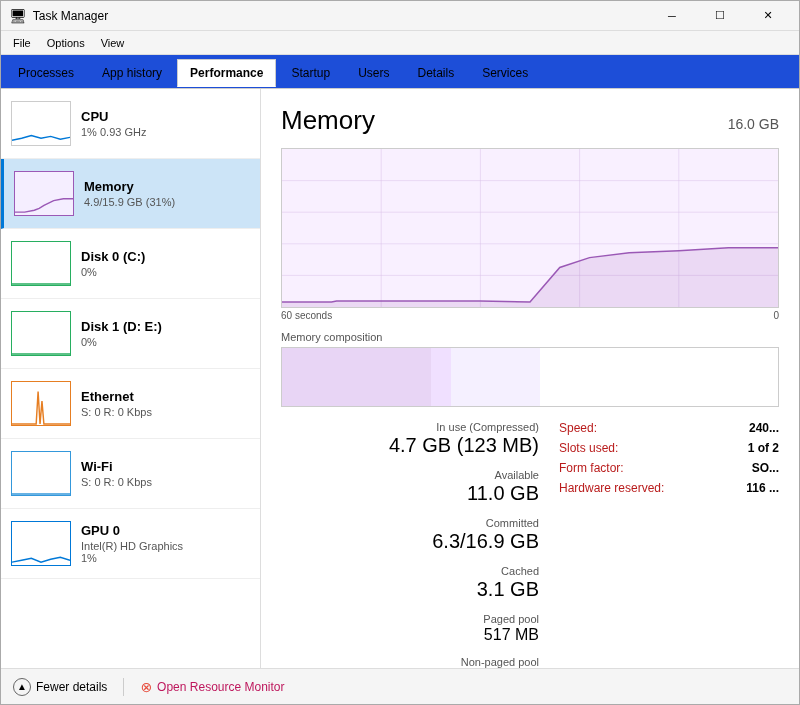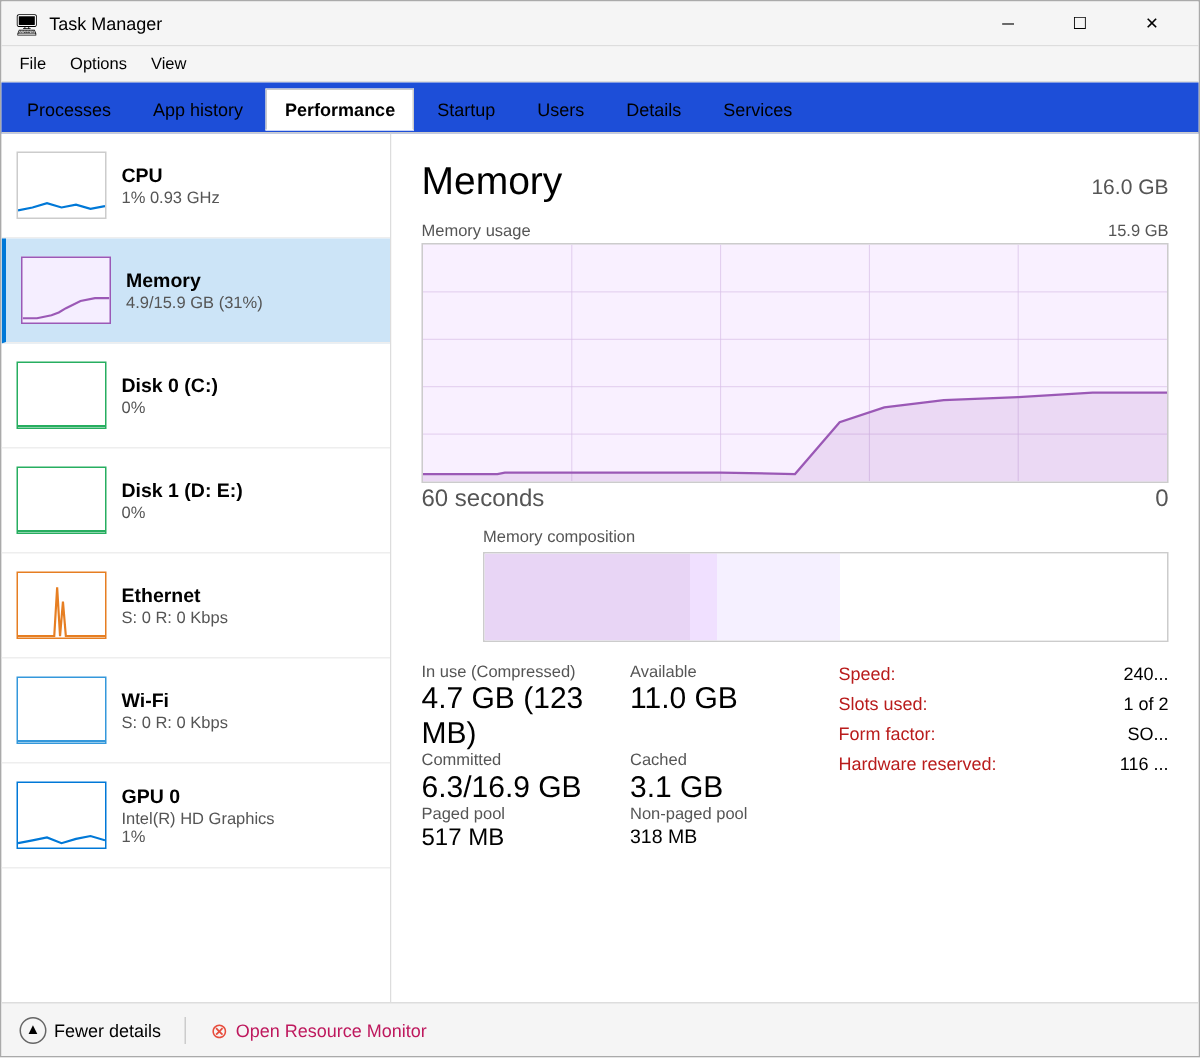--- a/index.html
+++ b/index.html
@@ -163,52 +163,53 @@
     .chart-container {
       border: 1px solid #ccc;
       background: #f9f0ff;
       height: 160px;
       position: relative;
       overflow: hidden;
     }
     .chart-time-row {
       display: flex;
       justify-content: space-between;
-      font-size: 16px;
+      font-size: 10px;
       color: #555;
       margin-top: 2px;
       margin-bottom: 10px;
     }
-    .composition-section { margin-bottom: 14px; margin-left: 41px; }
+    .composition-section { margin-bottom: 14px; }
     .composition-label { font-size: 11px; color: #555; margin-bottom: 4px; }
     .composition-bar {
       display: flex;
       height: 60px;
       border: 1px solid #ccc;
       overflow: hidden;
     }
     .comp-segment {
       height: 100%;
     }
     .stats-grid {
       display: grid;
-      grid-template-columns: 1fr 1fr;
-      gap: 0 20px;
+      grid-template-columns: 1fr;
+      gap: 12px 20px;
       margin-bottom: 10px;
+      text-align: right;
     }
     .stat-item {}
     .stat-label { font-size: 11px; color: #555; }
     .stat-value { font-size: 20px; font-weight: 300; color: #000; margin-top: 1px; }
     .stats-right-row {
       display: flex;
       justify-content: space-between;
       margin-bottom: 6px;
     }
     .stats-right-label { color: #b91c1c; }
-    .stats-right-value { color: #000; font-weight: 400; }
+    .stats-right-value { color: #000; font-weight: 700; }
     .detail-right-stats {
       width: 220px;
       font-size: 12px;
     }
     .bottom-bar {
       height: 36px;
       background: #f5f5f5;
       border-top: 1px solid #ddd;
       display: flex;
       align-items: center;
@@ -362,24 +363,20 @@
     </div>
 
     <div class="detail-panel">
 
       <div class="detail-header">
         <span class="detail-title">Memory</span>
         <span class="detail-total">16.0 GB</span>
       </div>
 
       <div class="chart-section">
-        <div class="chart-label-row">
-          <span>Memory usage</span>
-          <span>15.9 GB</span>
-        </div>
         <div class="chart-container">
           <svg class="memory-chart-svg" viewBox="0 0 500 160" preserveAspectRatio="none">
 
             <line x1="0" y1="32" x2="500" y2="32" stroke="#d8c0e8" stroke-width="0.5"></line>
             <line x1="0" y1="64" x2="500" y2="64" stroke="#d8c0e8" stroke-width="0.5"></line>
             <line x1="0" y1="96" x2="500" y2="96" stroke="#d8c0e8" stroke-width="0.5"></line>
             <line x1="0" y1="128" x2="500" y2="128" stroke="#d8c0e8" stroke-width="0.5"></line>
 
             <line x1="100" y1="0" x2="100" y2="160" stroke="#d8c0e8" stroke-width="0.5"></line>
             <line x1="200" y1="0" x2="200" y2="160" stroke="#d8c0e8" stroke-width="0.5"></line>

